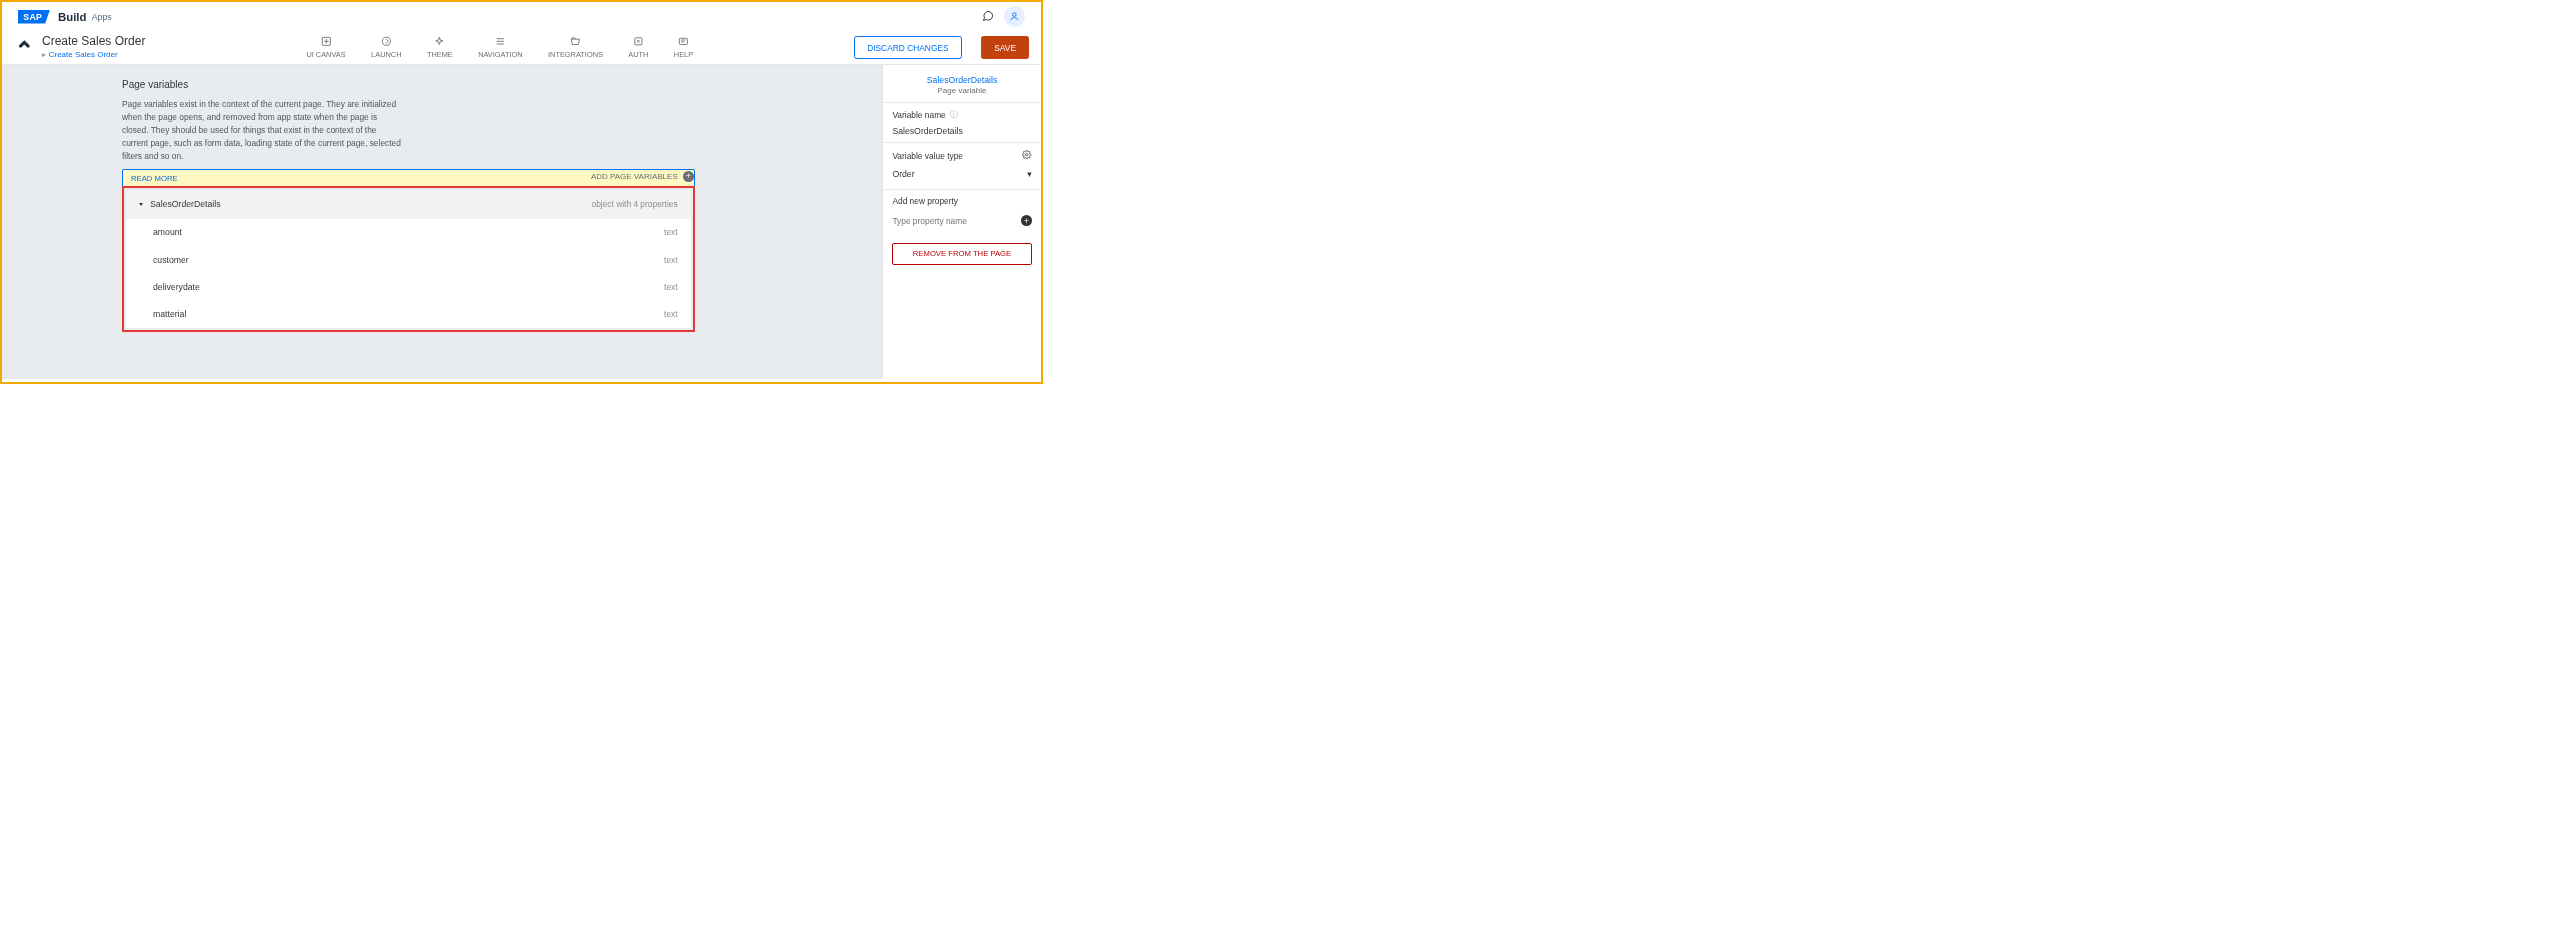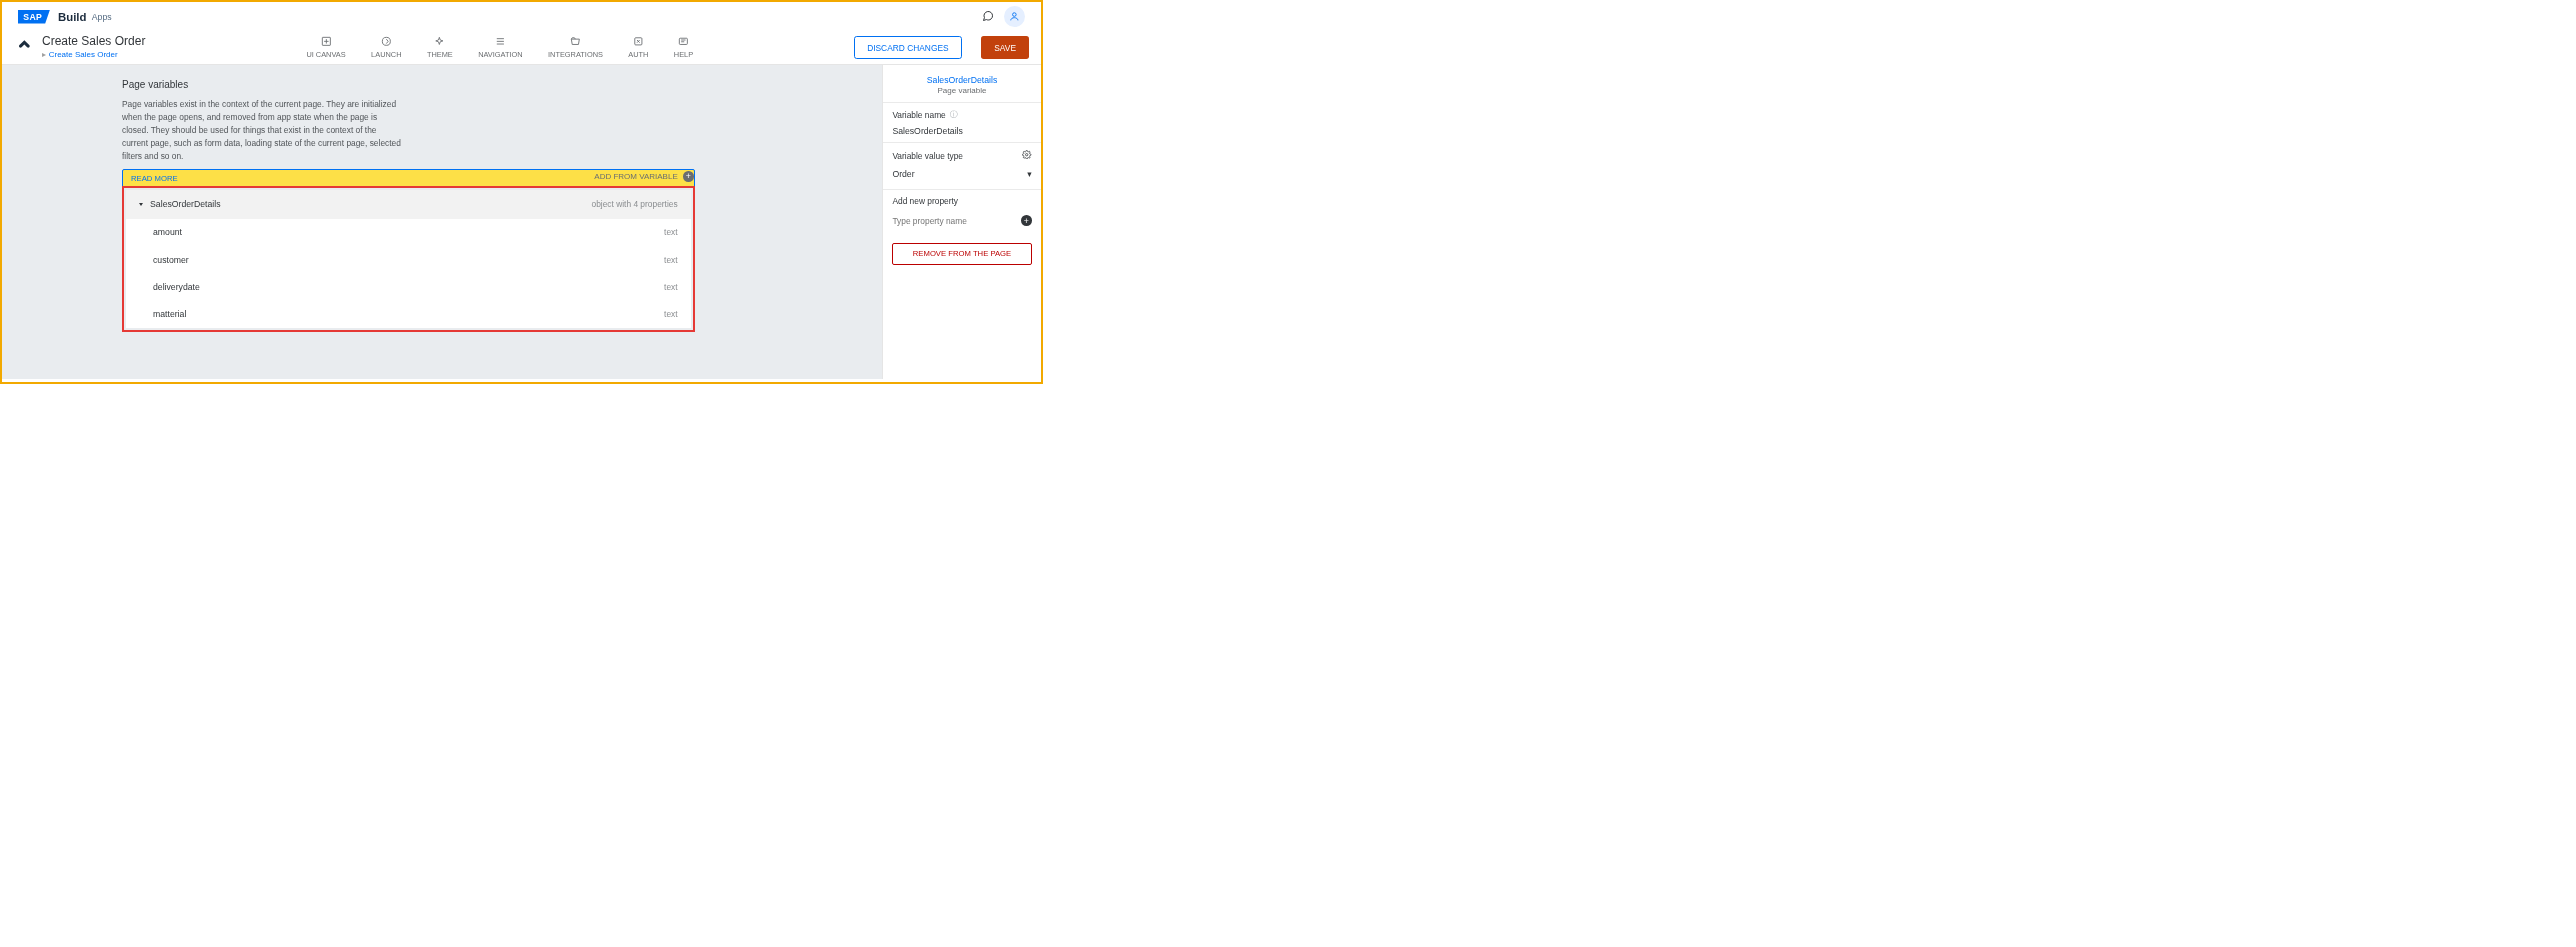--- a/index.html
+++ b/index.html
@@ -42,21 +42,21 @@
   
   
   .canvas { flex: 1; background: #e9ecef; padding: 0; position: relative; }
   .canvas-top { display: flex; justify-content: flex-end; align-items: center; padding: 6.7px 14.7px; background: #fff; border-bottom: 0.7px solid #e5e5e5; font-size: 7.7px; color: #6a6d70; }
   .toggle { width: 19px; height: 8px; background: #d2dbe6; border-radius: 4px; margin: 0 6.7px; position: relative; }
   .toggle .knob { position: absolute; right: -1.3px; top: -1.3px; width: 10.7px; height: 10.7px; background: #0070f2; border-radius: 50%; }
   
   .canvas-content { padding: 13.4px 187px 13.4px 120px; }
   .section-title { font-size: 10px; font-weight: 400; margin-bottom: 8px; }
   .section-desc { font-size: 8.4px; color: #515559; line-height: 1.55; max-width: 281px; margin-bottom: 6.7px; }
-  .readmore { border: 0.7px solid #0070f2; color: #0070f2; background: #fde047; font-size: 7.7px; padding: 4px 8px; border-radius: 2px; cursor: pointer; }
+  .readmore { border: 0.7px solid #0070f2; color: #0070f2; background: #fef9c3; font-size: 7.7px; padding: 4px 8px; border-radius: 2px; cursor: pointer; }
   
   .add-variable { text-align: right; font-size: 8px; color: #6a6d70; display: flex; justify-content: flex-end; align-items: center; gap: 5.3px; margin: -17.4px 0 4px 0; padding-right: 1.3px; }
   .plus-circle { width: 10.7px; height: 10.7px; background: #6a6d70; color: #fff; border-radius: 50%; display: inline-flex; align-items: center; justify-content: center; font-size: 8.7px; line-height: 1; }
   
   .highlight-box { border: 2.7px solid #e53935; padding: 2px; margin-top: 4px; }
   .var-block { background: #fff; }
   .var-header { display: flex; align-items: center; padding: 9.4px 13.4px; background: #f2f2f2; }
   .caret-down { width: 0; height: 0; border-left: 2.7px solid transparent; border-right: 2.7px solid transparent; border-top: 3.3px solid #32363a; margin-right: 6.7px; }
   .var-header-name { flex: 1; font-size: 8.7px; }
   .var-header-type { font-size: 8.4px; color: #8a8d90; }
@@ -188,21 +188,21 @@
 
 <div class="body">
 
 
   <div class="canvas">
     <div class="canvas-content">
       <div class="section-title">Page variables</div>
       <div class="section-desc">Page variables exist in the context of the current page. They are initialized when the page opens, and removed from app state when the page is closed. They should be used for things that exist in the context of the current page, such as form data, loading state of the current page, selected filters and so on.</div>
       <div class="readmore">READ MORE</div>
       <div class="add-variable">
-        <span>ADD FROM VARIABLE</span>
+        <span>ADD PAGE VARIABLES</span>
         <span class="plus-circle">+</span>
       </div>
       <div class="highlight-box">
         <div class="var-block">
           <div class="var-header">
             <div class="caret-down"></div>
             <div class="var-header-name">SalesOrderDetails</div>
             <div class="var-header-type">object with 4 properties</div>
           </div>
           <div class="var-prop">

